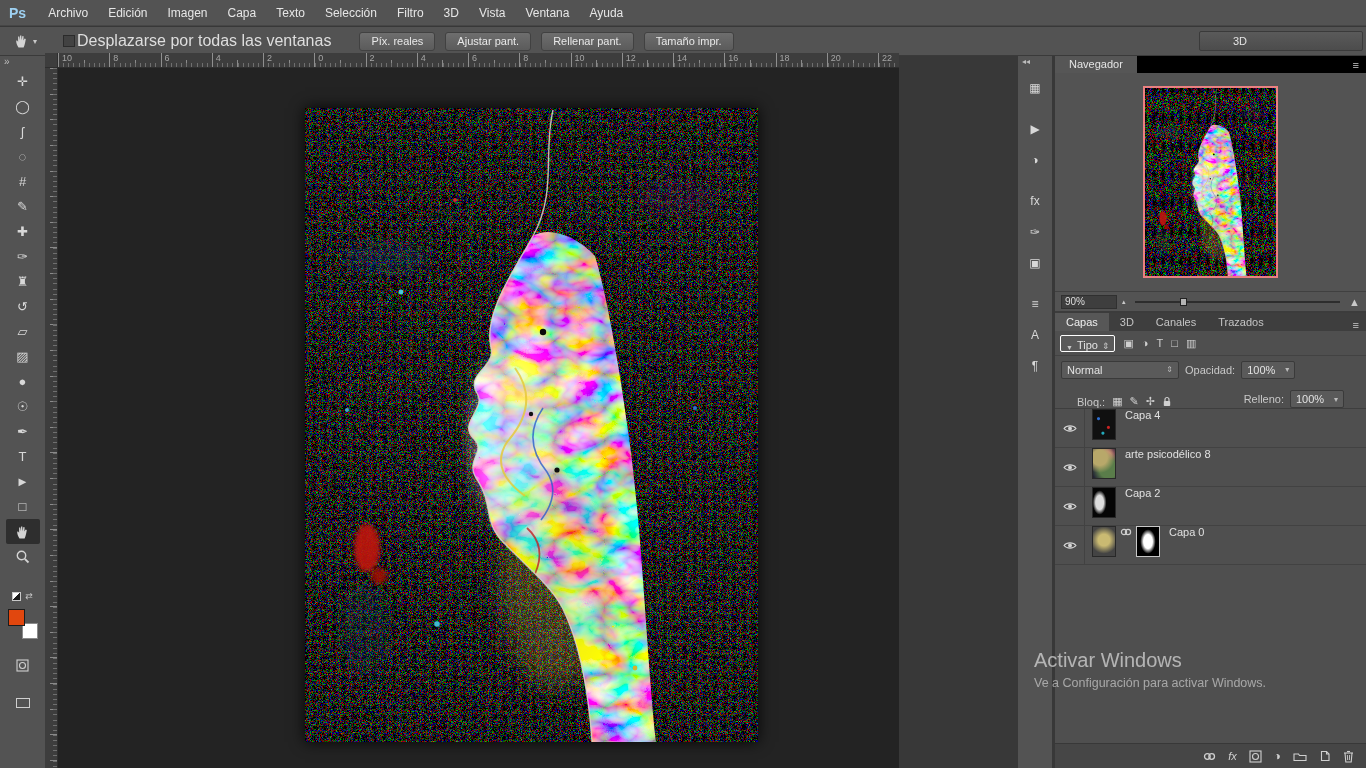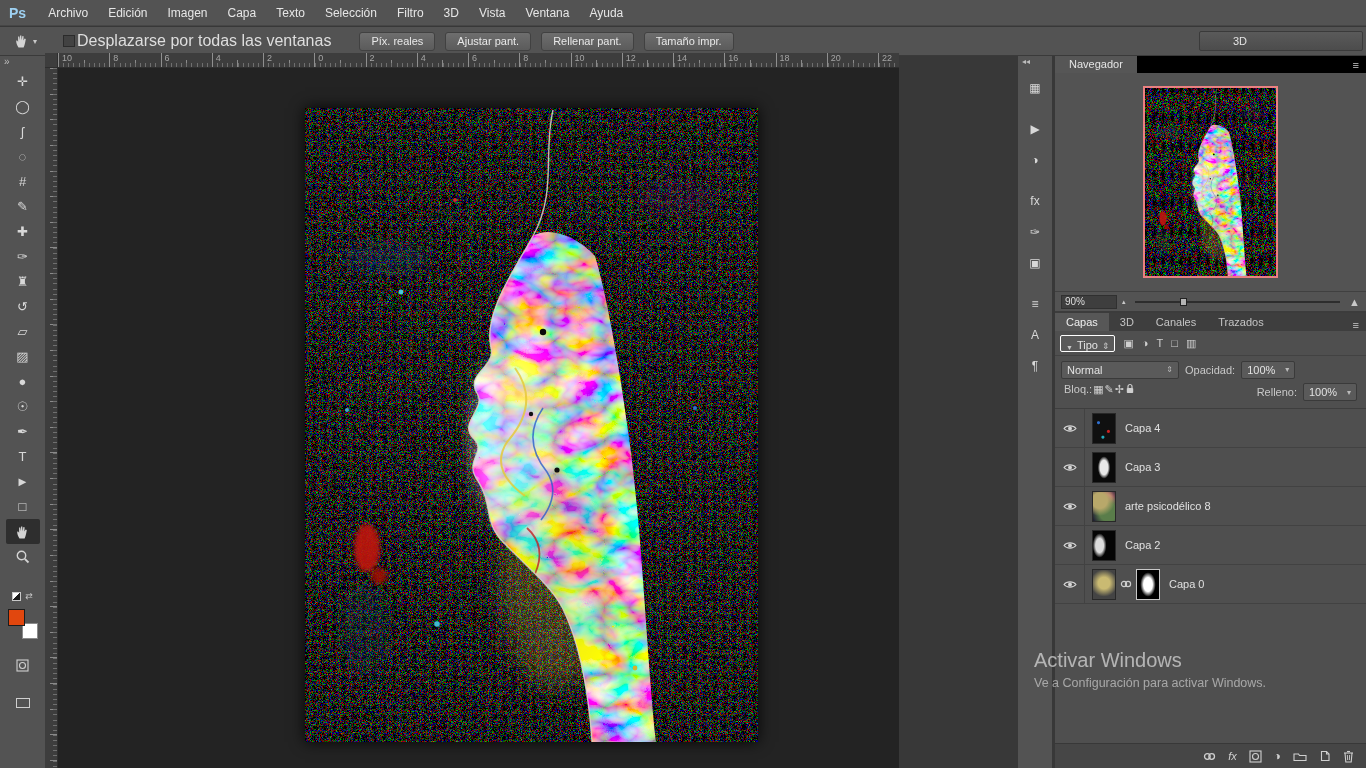--- a/index.html
+++ b/index.html
@@ -96,24 +96,24 @@
 .f-funnel{font-size:7px;color:#c9c9c9}
 .updown{font-size:9px;color:#c9c9c9}
 .f-icon{font-size:11px;color:#cfcfcf}
 #blend-row{height:27px;display:flex;align-items:center;padding:0 6px;gap:6px}
 .dd{background:#5a5a5a;border:1px solid #3a3a3a;border-radius:2px;height:18px;display:flex;align-items:center;
   font-size:11px;color:#e2e2e2;padding:0 5px}
 .dd .caret{margin-left:auto;font-size:8px;color:#bbb;padding-left:5px}
 .blend-dd{width:118px}
 .val-dd{width:54px}
 .lbl{font-size:11px;color:#c8c8c8}
-#lock-row{height:26px;display:flex;align-items:flex-start;padding:0 9px;gap:1px;border-bottom:1px solid #3e3e3e}
+#lock-row{height:26px;display:flex;align-items:flex-end;padding:0 22px;gap:7px;border-bottom:1px solid #3e3e3e}
 .lock-icon{font-size:11px;color:#cfcfcf;display:flex;align-items:center}
 .fill-group{margin-left:auto;display:flex;align-items:center;gap:6px}
-.layer-row{height:39px;display:flex;align-items:center;border-bottom:1px solid #424242}
+.layer-row{height:39px;display:flex;border-bottom:1px solid #424242}
 .eye-cell{width:30px;height:100%;display:flex;align-items:center;justify-content:center;border-right:1px solid #424242}
 .thumb{width:24px;height:31px;margin-left:7px;border:1px solid #282828;flex:none}
 .layer-name{font-size:11px;color:#e0e0e0;margin-left:9px;white-space:nowrap}
 .chain-ic{margin-left:4px;flex:none}
 .mask-thumb{width:24px;height:31px;margin-left:4px;border:1px solid #c8c8c8;flex:none;background:#000;
   background-image:radial-gradient(ellipse 50% 60% at 50% 50%,#fff 0 40%,transparent 70%)}
 .t-capa4{background:#101010;background-image:radial-gradient(circle at 25% 30%,#2e6fd0 0 1px,transparent 2px),
   radial-gradient(circle at 70% 60%,#cc2222 0 1px,transparent 2px),
   radial-gradient(circle at 45% 80%,#22aabb 0 1px,transparent 2px)}
 .t-capa3{background:#0a0a0a;background-image:radial-gradient(ellipse 40% 55% at 50% 50%,#e8e8e8 0 45%,transparent 70%)}
@@ -468,29 +468,20 @@
             </div>
           <div class="thumb t-capa4"></div>
           <span class="layer-name">Capa 4</span>
         </div>
         <div class="layer-row">
           <div class="eye-cell">
               <svg width="14" height="9" viewBox="0 0 14 9">
                 <use href="#i-eye"></use>
               </svg>
             </div>
-          <div class="thumb t-capa3"></div>
-          <span class="layer-name">Capa 3</span>
-        </div>
-        <div class="layer-row">
-          <div class="eye-cell">
-              <svg width="14" height="9" viewBox="0 0 14 9">
-                <use href="#i-eye"></use>
-              </svg>
-            </div>
           <div class="thumb t-arte"></div>
           <span class="layer-name">arte psicodélico 8</span>
         </div>
         <div class="layer-row">
           <div class="eye-cell">
               <svg width="14" height="9" viewBox="0 0 14 9">
                 <use href="#i-eye"></use>
               </svg>
             </div>
           <div class="thumb t-capa2"></div>

